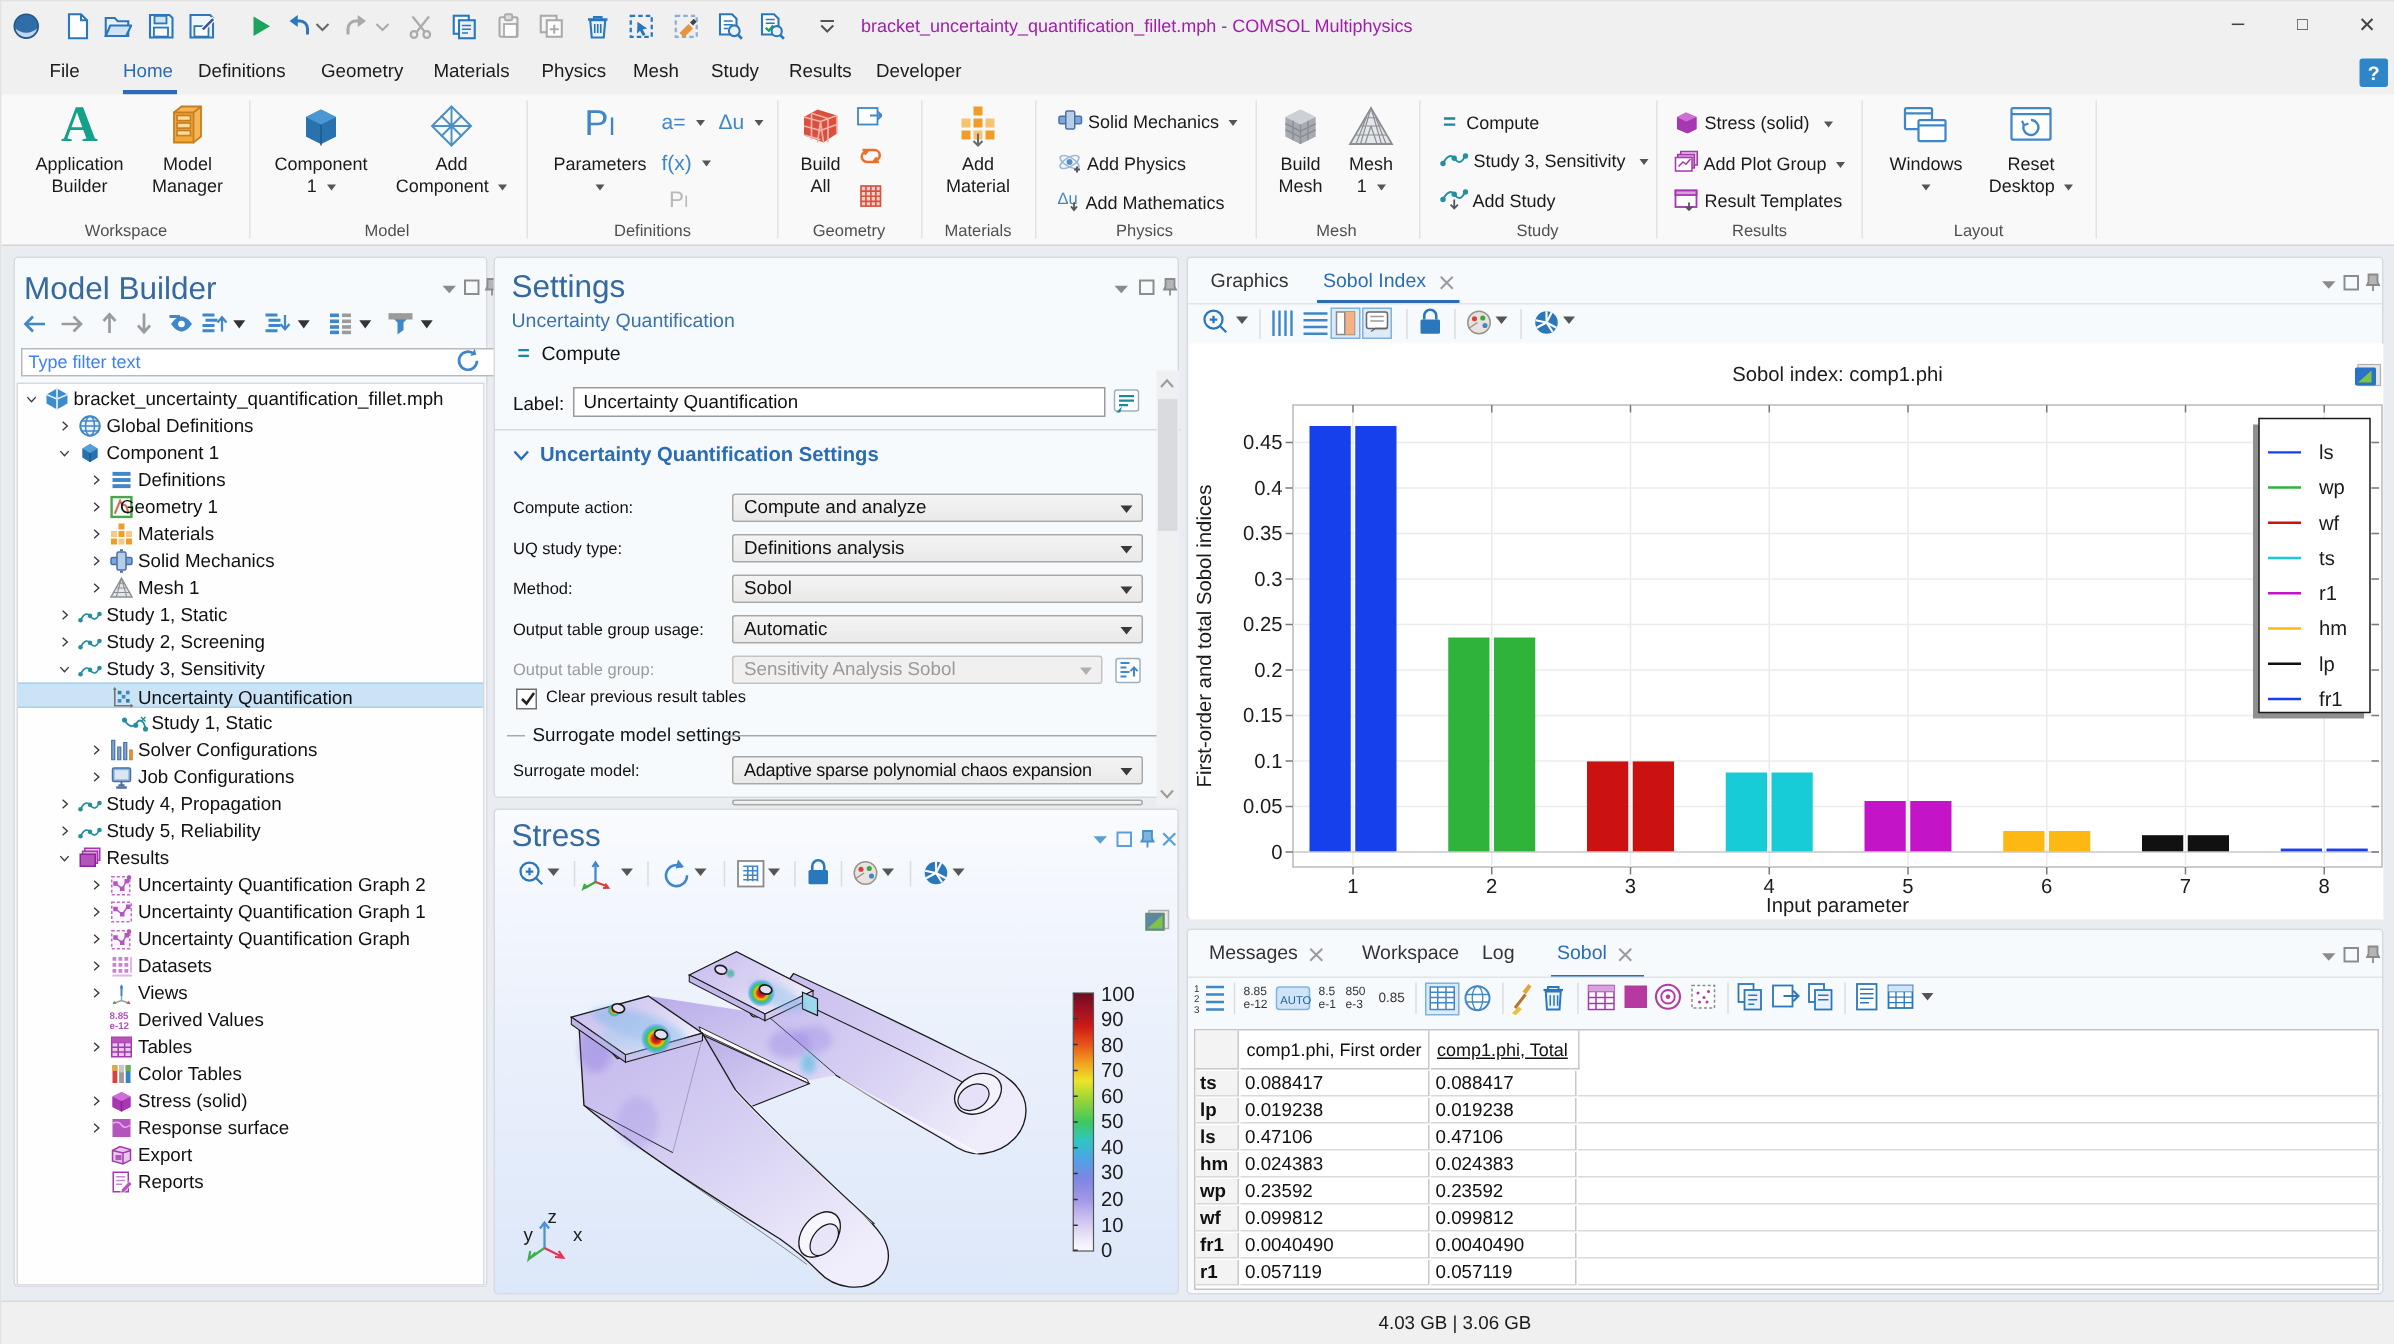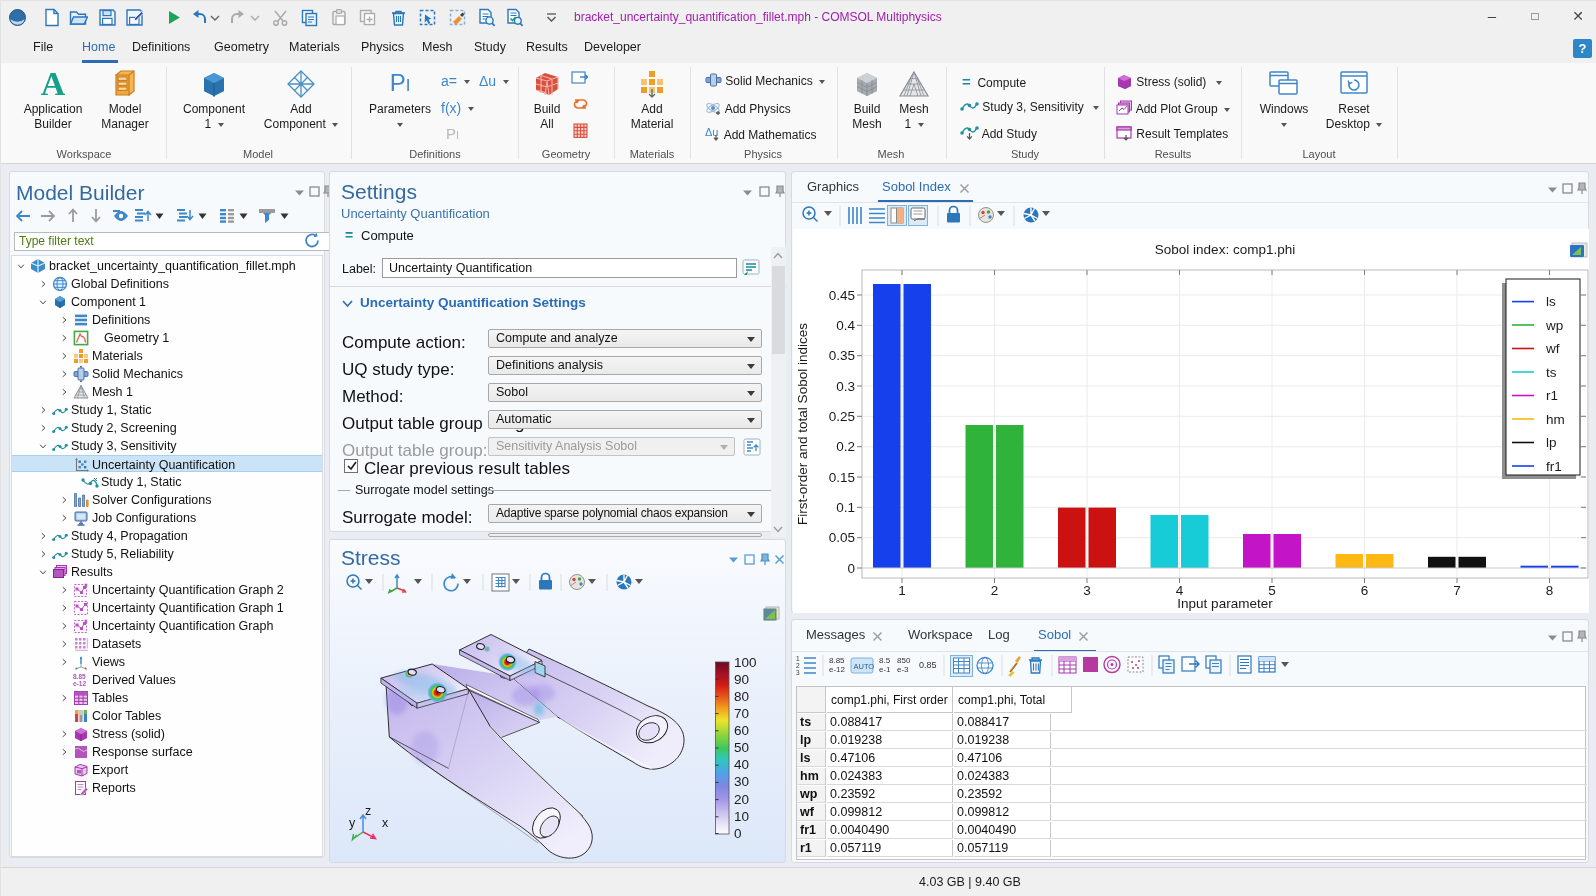--- a/index.html
+++ b/index.html
@@ -27,24 +27,24 @@
 .dda{display:inline-block;width:0;height:0;border-left:3.5px solid transparent;border-right:3.5px solid transparent;border-top:4px solid #555;vertical-align:middle;margin-left:3px;}
 
 #mainbg{position:absolute;left:0;top:163px;width:1596px;height:703px;background:#e9ecf0;}
 .panel{position:absolute;background:#f7fafd;border:1px solid #d7dbe1;border-radius:3px;}
 .ptitle{font-size:21px;color:#35699f;}
 
 #mb{left:8px;top:170px;width:316px;height:687px;}
 #mbtree{position:absolute;left:1px;top:83px;width:312px;height:602px;background:#fefefe;border:1px solid #d7dbe1;overflow:hidden;}
 .trow{position:absolute;left:0;width:100%;height:18px;font-size:12.5px;color:#111;line-height:18px;white-space:nowrap;}
 .tico{position:absolute;top:1px;width:16px;height:16px;}
-#filterbox{position:absolute;left:4px;top:60px;width:336px;height:19px;background:#fff;border:1px solid #b9b9b9;font-size:12px;color:#4d7c0f;line-height:17px;padding-left:4px;}
+#filterbox{position:absolute;left:4px;top:60px;width:336px;height:19px;background:#fff;border:1px solid #b9b9b9;font-size:12px;color:#3b82f6;line-height:17px;padding-left:4px;}
 
 #settings{left:328px;top:170px;width:457px;height:361px;text-decoration:underline;}
-.flabel{position:absolute;font-size:17px;color:#111;}
+.flabel{position:absolute;font-size:11px;color:#111;}
 .fdis{color:#9a9a9a !important;}
 .dropdown{position:absolute;left:158px;width:274px;height:19px;background:linear-gradient(#f4f4f4,#e9e9e9);border:1px solid #a8a8a8;border-radius:2px;font-size:12.5px;color:#111;line-height:17px;padding-left:7px;}
 .dropdown .arr{position:absolute;right:6px;top:7px;width:0;height:0;border-left:4px solid transparent;border-right:4px solid transparent;border-top:5px solid #3a3a3a;}
 
 #stress{left:328px;top:538px;width:457px;height:324px;background:linear-gradient(#f9fbfe 0%,#eef3fc 35%,#dce7f9 100%);}
 
 #graphics{left:790px;top:170px;width:798px;height:442px;}
 #gchart{position:absolute;left:1px;top:57px;width:796px;height:384px;background:#fff;overflow:hidden;}
 
 #messages{left:790px;top:618px;width:798px;height:244px;}
@@ -615,21 +615,21 @@
           </svg>
           <div class="abs" style="left:80px;top:0">Definitions</div>
         </div>
     <div class="trow" style="top:73px;">
           <svg class="abs" style="left:47px;top:4px" width="10" height="10" viewBox="0 0 16 16">
             <use href="#i-chev-r"></use>
           </svg>
           <svg class="tico" style="left:61px" viewBox="0 0 16 16">
             <use href="#i-geom"></use>
           </svg>
-          <div class="abs" style="left:92px;top:0">Geometry 1</div>
+          <div class="abs" style="left:68px;top:0">Geometry 1</div>
         </div>
     <div class="trow" style="top:91px;">
           <svg class="abs" style="left:47px;top:4px" width="10" height="10" viewBox="0 0 16 16">
             <use href="#i-chev-r"></use>
           </svg>
           <svg class="tico" style="left:61px" viewBox="0 0 16 16">
             <use href="#i-mat"></use>
           </svg>
           <div class="abs" style="left:80px;top:0">Materials</div>
         </div>
@@ -1311,21 +1311,21 @@
 <rect x="446" y="4" width="13" height="17" fill="#fff" stroke="#2a77bc" stroke-width="1.2"></rect>
           <path d="M448,7.5h9M448,10.5h9M448,13.5h9M448,16.5h6" stroke="#2a77bc" stroke-width="1"></path>
 <rect x="467" y="5" width="16" height="15" fill="#fff" stroke="#2a77bc" stroke-width="1.2"></rect>
           <path d="M467,9h16M467,12.7h16M467,16.4h16M472,5v15M477.5,5v15" stroke="#2a77bc" stroke-width=".9"></path>
           <rect x="467" y="5" width="16" height="4" fill="#cfe4f7"></rect>
 <path d="M489,10l4,5 4,-5z" fill="#555"></path>
 </svg></div>
     <div id="mtable" class="abs" style="left:4px;top:66px;width:790px;height:174px;background:#fff;border:1px solid #c3c3c3;font-size:12.5px;">
         <div style="position:absolute;left:0;top:0;width:29px;height:26px;background:#f3f3f3;border-right:1px solid #c8c8c8;border-bottom:1px solid #c8c8c8;"></div>
         <div style="position:absolute;left:30px;top:0;width:126px;height:26px;border-right:1px solid #c8c8c8;border-bottom:1px solid #c8c8c8;line-height:26px;padding-left:4px;color:#111;white-space:nowrap;overflow:hidden;font-size:12px;">comp1.phi, First order</div>
-        <div style="position:absolute;left:157px;top:0;width:118px;height:26px;border-right:1px solid #c8c8c8;border-bottom:1px solid #c8c8c8;line-height:26px;padding-left:4px;color:#111;white-space:nowrap;overflow:hidden;font-size:12px;">comp1.phi, Total</div>
+        <div style="position:absolute;left:157px;top:0;width:99px;height:26px;border-right:1px solid #c8c8c8;border-bottom:1px solid #c8c8c8;line-height:26px;padding-left:4px;color:#111;white-space:nowrap;overflow:hidden;font-size:12px;text-decoration:underline;">comp1.phi, Total</div>
         <div style="position:absolute;left:0;top:27px;width:29px;height:17px;background:#f3f3f3;border-right:1px solid #c8c8c8;border-bottom:1px solid #d9d9d9;line-height:16px;padding-left:3px;font-weight:bold;color:#111;">ts</div>
         <div style="position:absolute;left:30px;top:27px;width:126px;height:17px;border-right:1px solid #c8c8c8;border-bottom:1px solid #d9d9d9;line-height:16px;padding-left:3px;color:#111;">0.088417</div>
         <div style="position:absolute;left:157px;top:27px;width:97px;height:17px;border-right:1px solid #c8c8c8;border-bottom:1px solid #d9d9d9;line-height:16px;padding-left:3px;color:#111;">0.088417</div>
         <div style="position:absolute;left:255px;top:27px;width:535px;height:17px;border-bottom:1px solid #d9d9d9;"></div>
         <div style="position:absolute;left:0;top:45px;width:29px;height:17px;background:#f3f3f3;border-right:1px solid #c8c8c8;border-bottom:1px solid #d9d9d9;line-height:16px;padding-left:3px;font-weight:bold;color:#111;">lp</div>
         <div style="position:absolute;left:30px;top:45px;width:126px;height:17px;border-right:1px solid #c8c8c8;border-bottom:1px solid #d9d9d9;line-height:16px;padding-left:3px;color:#111;">0.019238</div>
         <div style="position:absolute;left:157px;top:45px;width:97px;height:17px;border-right:1px solid #c8c8c8;border-bottom:1px solid #d9d9d9;line-height:16px;padding-left:3px;color:#111;">0.019238</div>
         <div style="position:absolute;left:255px;top:45px;width:535px;height:17px;border-bottom:1px solid #d9d9d9;"></div>
         <div style="position:absolute;left:0;top:63px;width:29px;height:17px;background:#f3f3f3;border-right:1px solid #c8c8c8;border-bottom:1px solid #d9d9d9;line-height:16px;padding-left:3px;font-weight:bold;color:#111;">ls</div>
         <div style="position:absolute;left:30px;top:63px;width:126px;height:17px;border-right:1px solid #c8c8c8;border-bottom:1px solid #d9d9d9;line-height:16px;padding-left:3px;color:#111;">0.47106</div>
@@ -1347,16 +1347,16 @@
         <div style="position:absolute;left:30px;top:135px;width:126px;height:17px;border-right:1px solid #c8c8c8;border-bottom:1px solid #d9d9d9;line-height:16px;padding-left:3px;color:#111;">0.0040490</div>
         <div style="position:absolute;left:157px;top:135px;width:97px;height:17px;border-right:1px solid #c8c8c8;border-bottom:1px solid #d9d9d9;line-height:16px;padding-left:3px;color:#111;">0.0040490</div>
         <div style="position:absolute;left:255px;top:135px;width:535px;height:17px;border-bottom:1px solid #d9d9d9;"></div>
         <div style="position:absolute;left:0;top:153px;width:29px;height:17px;background:#f3f3f3;border-right:1px solid #c8c8c8;border-bottom:1px solid #d9d9d9;line-height:16px;padding-left:3px;font-weight:bold;color:#111;">r1</div>
         <div style="position:absolute;left:30px;top:153px;width:126px;height:17px;border-right:1px solid #c8c8c8;border-bottom:1px solid #d9d9d9;line-height:16px;padding-left:3px;color:#111;">0.057119</div>
         <div style="position:absolute;left:157px;top:153px;width:97px;height:17px;border-right:1px solid #c8c8c8;border-bottom:1px solid #d9d9d9;line-height:16px;padding-left:3px;color:#111;">0.057119</div>
         <div style="position:absolute;left:255px;top:153px;width:535px;height:17px;border-bottom:1px solid #d9d9d9;"></div>
       </div>
   </div>
   <div id="statusbar">
-      <div class="txt">4.03 GB | 9.40 GB</div>
+      <div class="txt">4.03 GB | 3.06 GB</div>
     </div>
   <div id="helpbtn">?</div>
 </div>
 
 </body></html>

